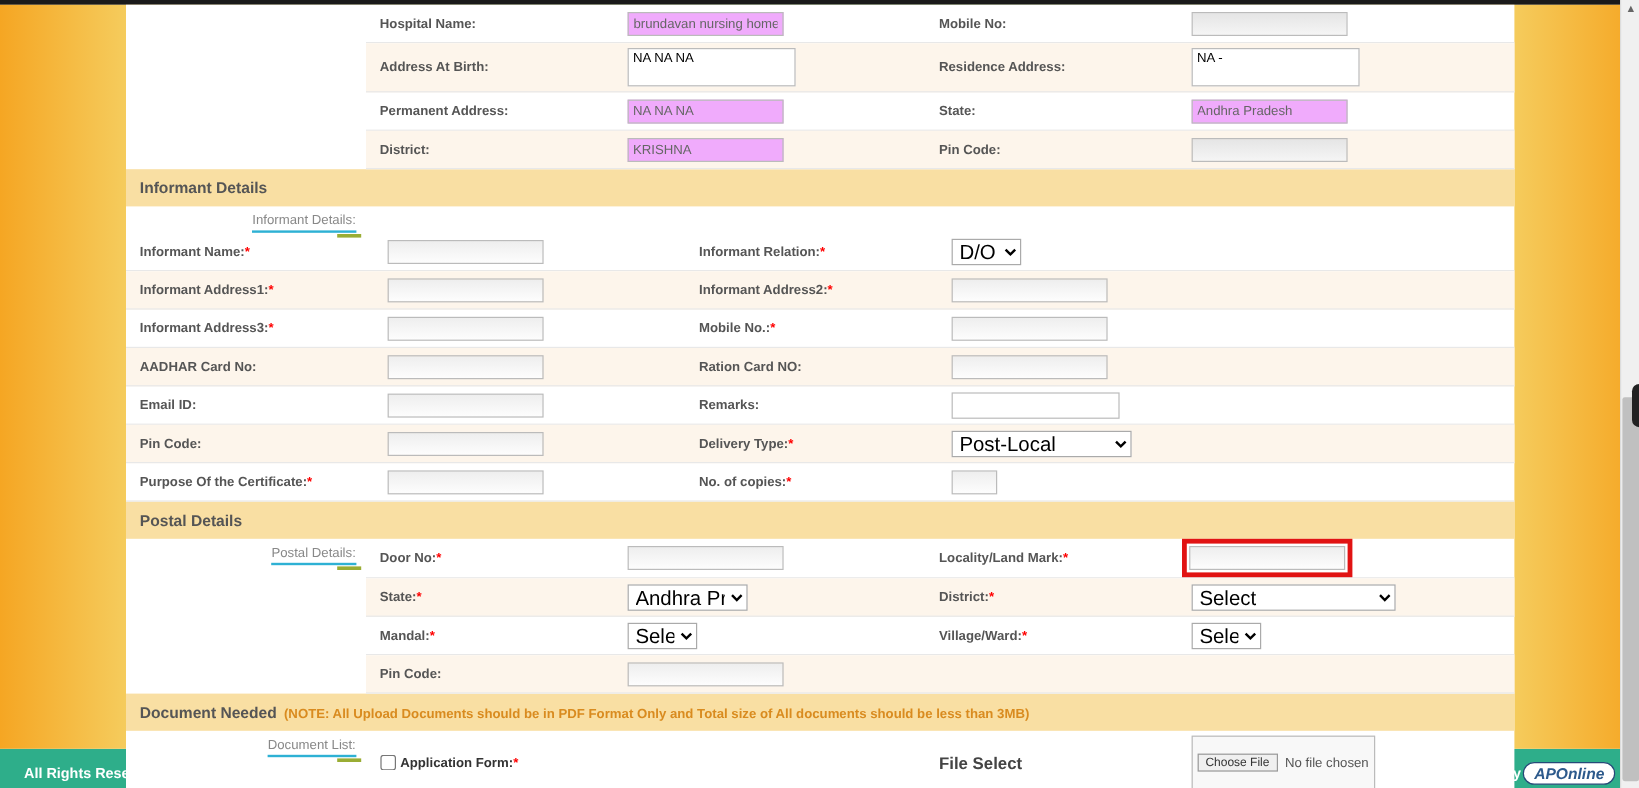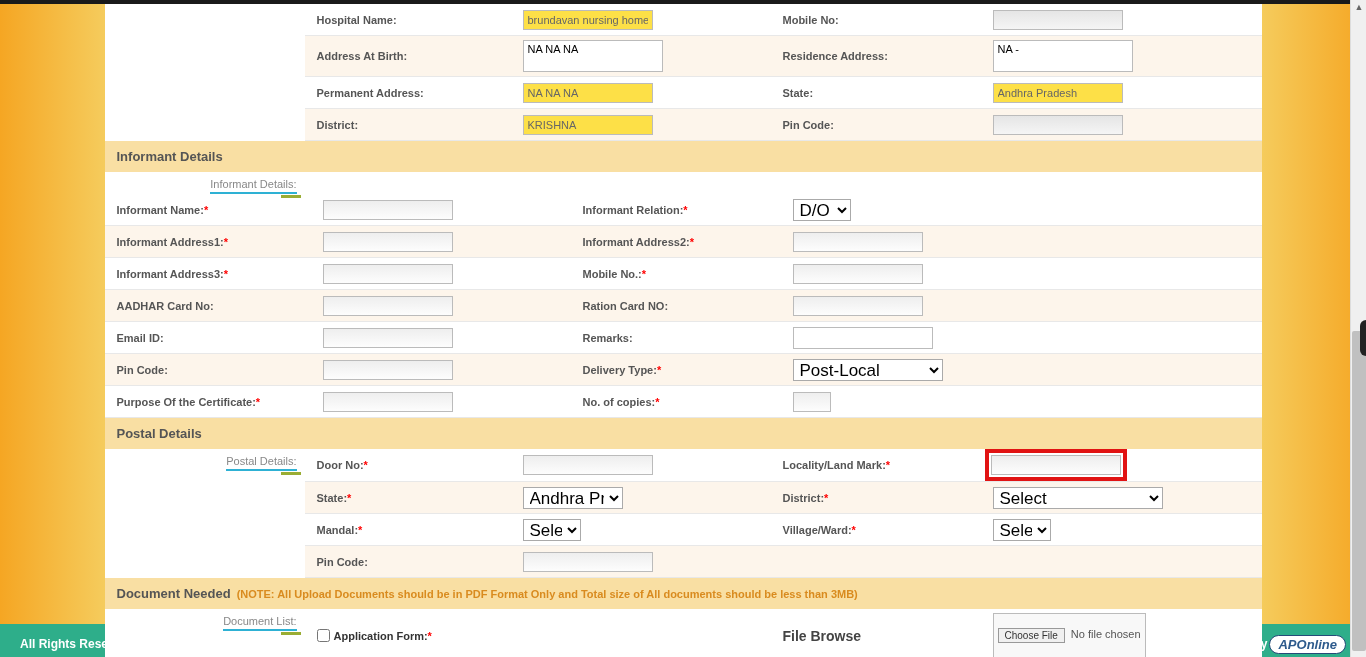--- a/index.html
+++ b/index.html
@@ -14,21 +14,21 @@
     .form-row.alt { background: #fdf5eb; }
     .form-cell-left-spacer { width: 200px; flex-shrink: 0; }
     .form-cell { padding: 4px 8px; display: flex; align-items: center; }
     .label-cell { width: 210px; font-weight: bold; color: #555; padding-left: 12px; }
     .input-cell { width: 260px; }
     .label-cell2 { width: 210px; font-weight: bold; color: #555; }
     .input-cell2 { flex: 1; }
     
     .text-input { width: 130px; height: 20px; border: 1px solid #bbb; background: linear-gradient(#eee, #fdfdfd); padding: 0 4px; font-size: 11px; }
     .text-input.readonly { background: linear-gradient(#e5e5e5, #f5f5f5); color: #666; }
-    .text-input.filled { background: #fde047; }
+    .text-input.filled { background: #f0abfc; }
     .textarea-input { width: 140px; height: 32px; border: 1px solid #bbb; background: #fff; resize: none; font-size: 11px; padding: 2px 4px; font-family: inherit; }
     .select-input { height: 22px; border: 1px solid #aaa; background: #fff; font-size: 17px; padding: 0 2px; }
     .select-small { width: 58px; }
     .select-med { width: 100px; }
     .select-wide { width: 170px; }
     .num-input { width: 38px; height: 20px; border: 1px solid #bbb; background: linear-gradient(#eee, #fdfdfd); }
     
     .req { color: #ff0000; }
     
     .section-header { background: #f9dfa3; padding: 8px 12px; font-weight: bold; color: #555; font-size: 13px; }
@@ -38,21 +38,21 @@
     .side-label-cell { width: 200px; flex-shrink: 0; text-align: right; padding: 6px 8px 0 0; color: #888; font-size: 11px; align-self: flex-start; }
     .side-label-underline { display: inline-block; border-bottom: 2px solid #2eb1d4; padding-bottom: 2px; position: relative; }
     .side-label-underline::after { content: ""; display: block; width: 20px; height: 3px; background: #9aad34; position: absolute; right: -4px; bottom: -6px; }
     
     .highlight-red { border: 4px solid #e11313; padding: 2px; display: inline-block; }
     
     .show-payment-row { text-align: center; padding: 8px 0; }
     .show-payment-btn { background: #e67128; color: #000000; border: 1px solid #c95e18; padding: 6px 14px; font-weight: bold; font-size: 12px; cursor: pointer; }
     
     .file-browse-label { font-weight: bold; font-size: 14px; color: #444; margin-right: 8px; }
-    .file-input-wrap { display: inline-flex; align-items: flex-start; border: 1px solid #bbb; background: #f8f8f8; padding: 14px 4px; font-size: 11px; }
+    .file-input-wrap { display: inline-flex; align-items: center; border: 1px solid #bbb; background: #f8f8f8; padding: 14px 4px; font-size: 11px; }
     .file-btn { border: 1px solid #999; background: #f0f0f0; padding: 1px 6px; font-size: 10px; margin-right: 6px; }
     .file-status { color: #555; }
     
     .checkbox-cell { display: flex; align-items: center; gap: 4px; padding-left: 12px; }
     
     .footer { width: 100%; height: 40px; background: #2eae8a; color: #fff; display: flex; align-items: center; justify-content: space-between; padding: 0 20px; font-size: 12px; font-weight: bold; }
     .footer-logo { display: inline-flex; align-items: center; gap: 2px; }
     .apo-logo { background: #fff; color: #2d5a8c; border-radius: 10px; padding: 1px 8px; font-style: italic; font-weight: bold; font-size: 13px; border: 1px solid #254a78; }
     
     .scrollbar-track { position: absolute; right: 0; top: 0; width: 16px; height: 657px; background: #f0f0f0; border-left: 1px solid #ddd; }
@@ -292,21 +292,21 @@
         <div style="display:flex;">
           <div class="side-label-cell"><span class="side-label-underline">Document List:</span></div>
           <div class="rows-wrapper">
             <div class="form-row">
               <div class="form-cell checkbox-cell" style="width:210px;">
                 <input type="checkbox" style="">
                 <span style="font-weight:bold;"><span>Application Form:</span><span class="req">*</span></span>
               </div>
               <div class="form-cell input-cell"></div>
               <div class="form-cell label-cell2">
-                <span class="file-browse-label">File Browse</span>
+                <span class="file-browse-label">File Select</span>
               </div>
               <div class="form-cell input-cell2">
                 <span class="file-input-wrap">
                   <span class="file-btn">Choose File</span>
                   <span class="file-status">No file chosen</span>
                 </span>
               </div>
             </div>
             <div class="show-payment-row">
               <button class="show-payment-btn">Show Payment</button>

